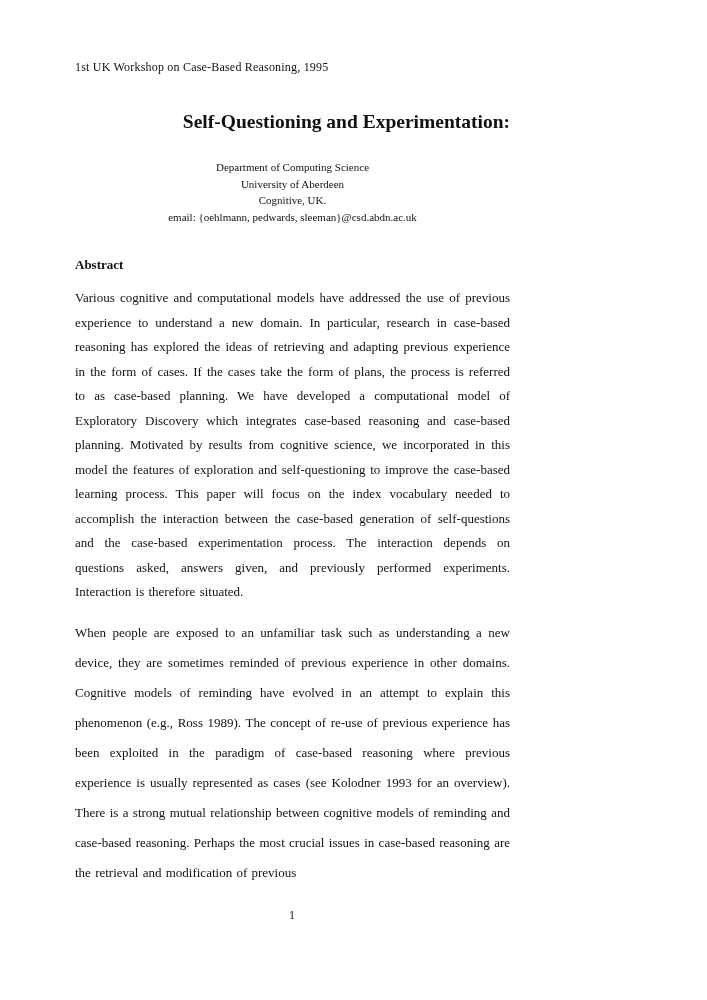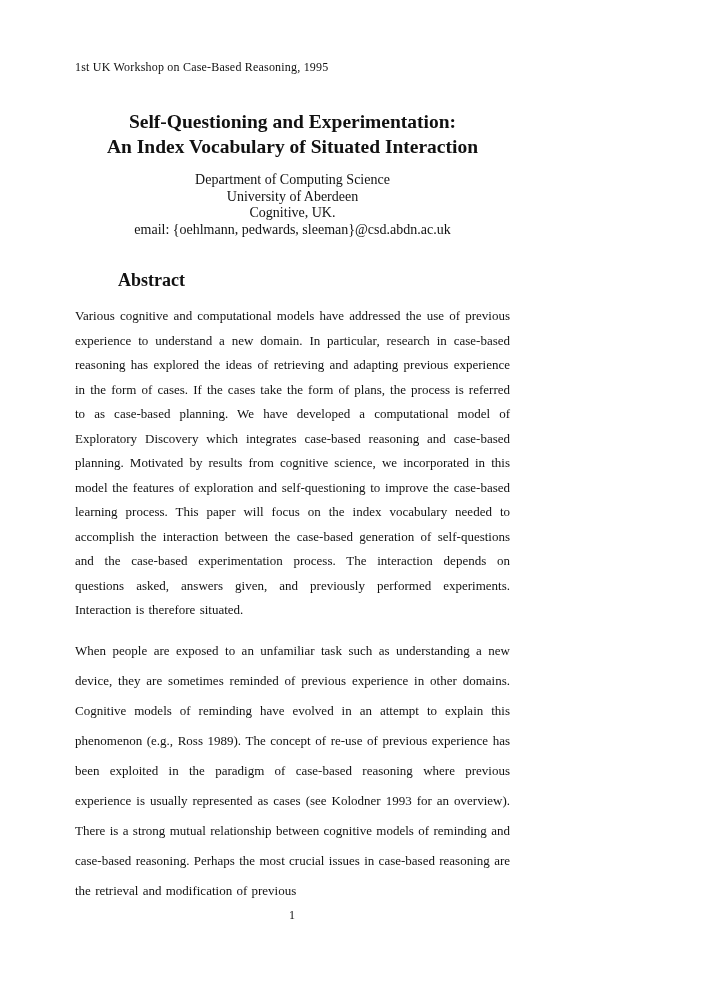--- a/index.html
+++ b/index.html
@@ -24,45 +24,44 @@
     top: 0;
   }
   .running-head {
     margin-top: 60px;
     font-size: 12px;
     letter-spacing: 0.2px;
     text-align: left;
   }
   .title {
     margin-top: 34px;
-    text-align: center;
+    text-align: right;
     font-weight: bold;
     font-size: 19.5px;
     line-height: 25px;
   }
   .authors {
     margin-top: 18px;
     text-align: center;
     font-weight: bold;
     font-size: 14.5px;
   }
   .authors span + span {
     margin-left: 2.2em;
   }
   .affiliation {
-    margin-top: 13px;
+    margin-top: 25px;
     text-align: center;
-    font-size: 14px;
+    font-size: 11px;
     line-height: 16.5px;
   }
   .abstract-heading {
     margin-top: 32px;
     font-weight: bold;
-    font-size: 18px;
-    margin-left: 43px;
+    font-size: 13px;
   }
   .abstract-body {
     margin-top: 13px;
     font-size: 13px;
     line-height: 24.5px;
     text-align: justify;
     word-spacing: 1px;
   }
   .section-heading {
     margin-top: 40px;
@@ -88,21 +87,20 @@
 </head>
 <body>
 
 <div class="page">
   <div class="content">
 
     <div class="running-head">1st UK Workshop on Case-Based Reasoning, 1995</div>
 
     <div class="title">
       <div>Self-Questioning and Experimentation:</div>
-      <div>An Index Vocabulary of Situated Interaction</div>
     </div>
 
 
     <div class="affiliation">
       <div>Department of Computing Science</div>
       <div>University of Aberdeen</div>
       <div>Cognitive, UK.</div>
       <div>email: {oehlmann, pedwards, sleeman}@csd.abdn.ac.uk</div>
     </div>
 

